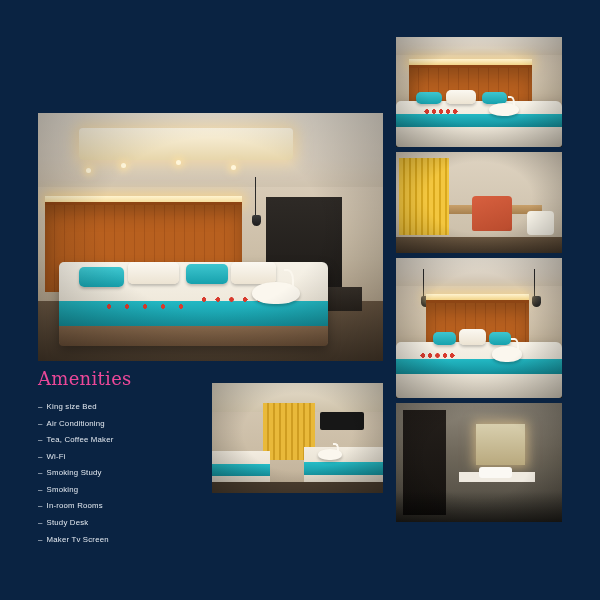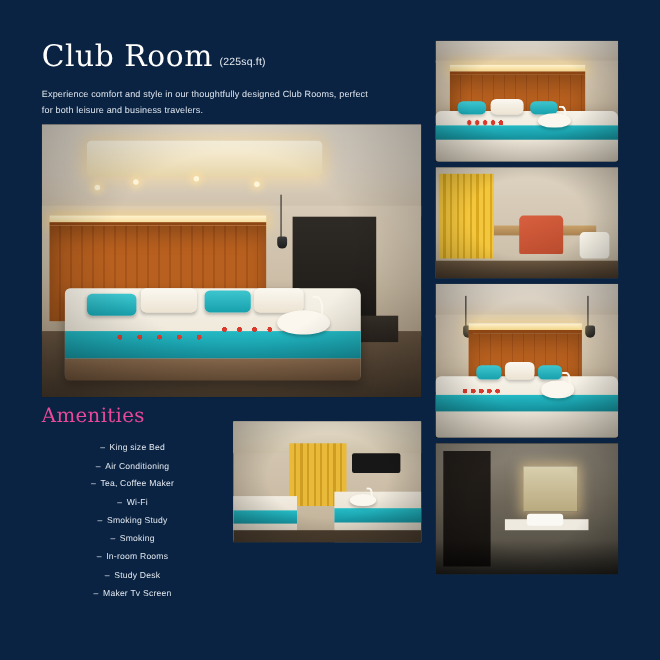--- a/index.html
+++ b/index.html
@@ -77,21 +77,21 @@
     width: 165px;
   }
   .amenities h2 {
     font-family: "DejaVu Serif", serif;
     font-weight: 400;
     font-size: 18px;
     color: #ec4899;
     letter-spacing: 0.3px;
     margin-bottom: 14px;
   }
-  .amenities ul { list-style: none; text-align: center; }
+  .amenities ul { list-style: none; }
   .amenities li {
     font-size: 7.8px;
     color: #e3e9f0;
     line-height: 1.05;
     margin-bottom: 8.4px;
     letter-spacing: 0.2px;
     white-space: nowrap;
   }
   .amenities li .dash { margin-right: 4px; }
 
@@ -282,27 +282,20 @@
     position: absolute; inset: 0;
     background: radial-gradient(ellipse at 50% 45%, rgba(0,0,0,0) 45%, rgba(0,0,0,0.35) 100%);
     pointer-events: none;
   }
 </style>
 </head>
 <body>
 
 <div class="page">
 
-  <div class="left-col">
-    <div class="title-row">
-      <div class="title">Club Room</div>
-      <div class="title-sub">(225sq.ft)</div>
-    </div>
-    <div class="desc">Experience comfort and style in our thoughtfully designed Club Rooms, perfect for both leisure and business travelers.</div>
-  </div>
 
   <div class="photo" id="photo-main">
     <div class="scene">
       <div class="hero-ceiling"></div>
       <div class="hero-cove"></div>
       <div class="hero-wall"></div>
       <div class="hero-floor"></div>
 
       <div class="spot" style="left:14%; top:22%;"></div>
       <div class="spot" style="left:24%; top:20%;"></div>

